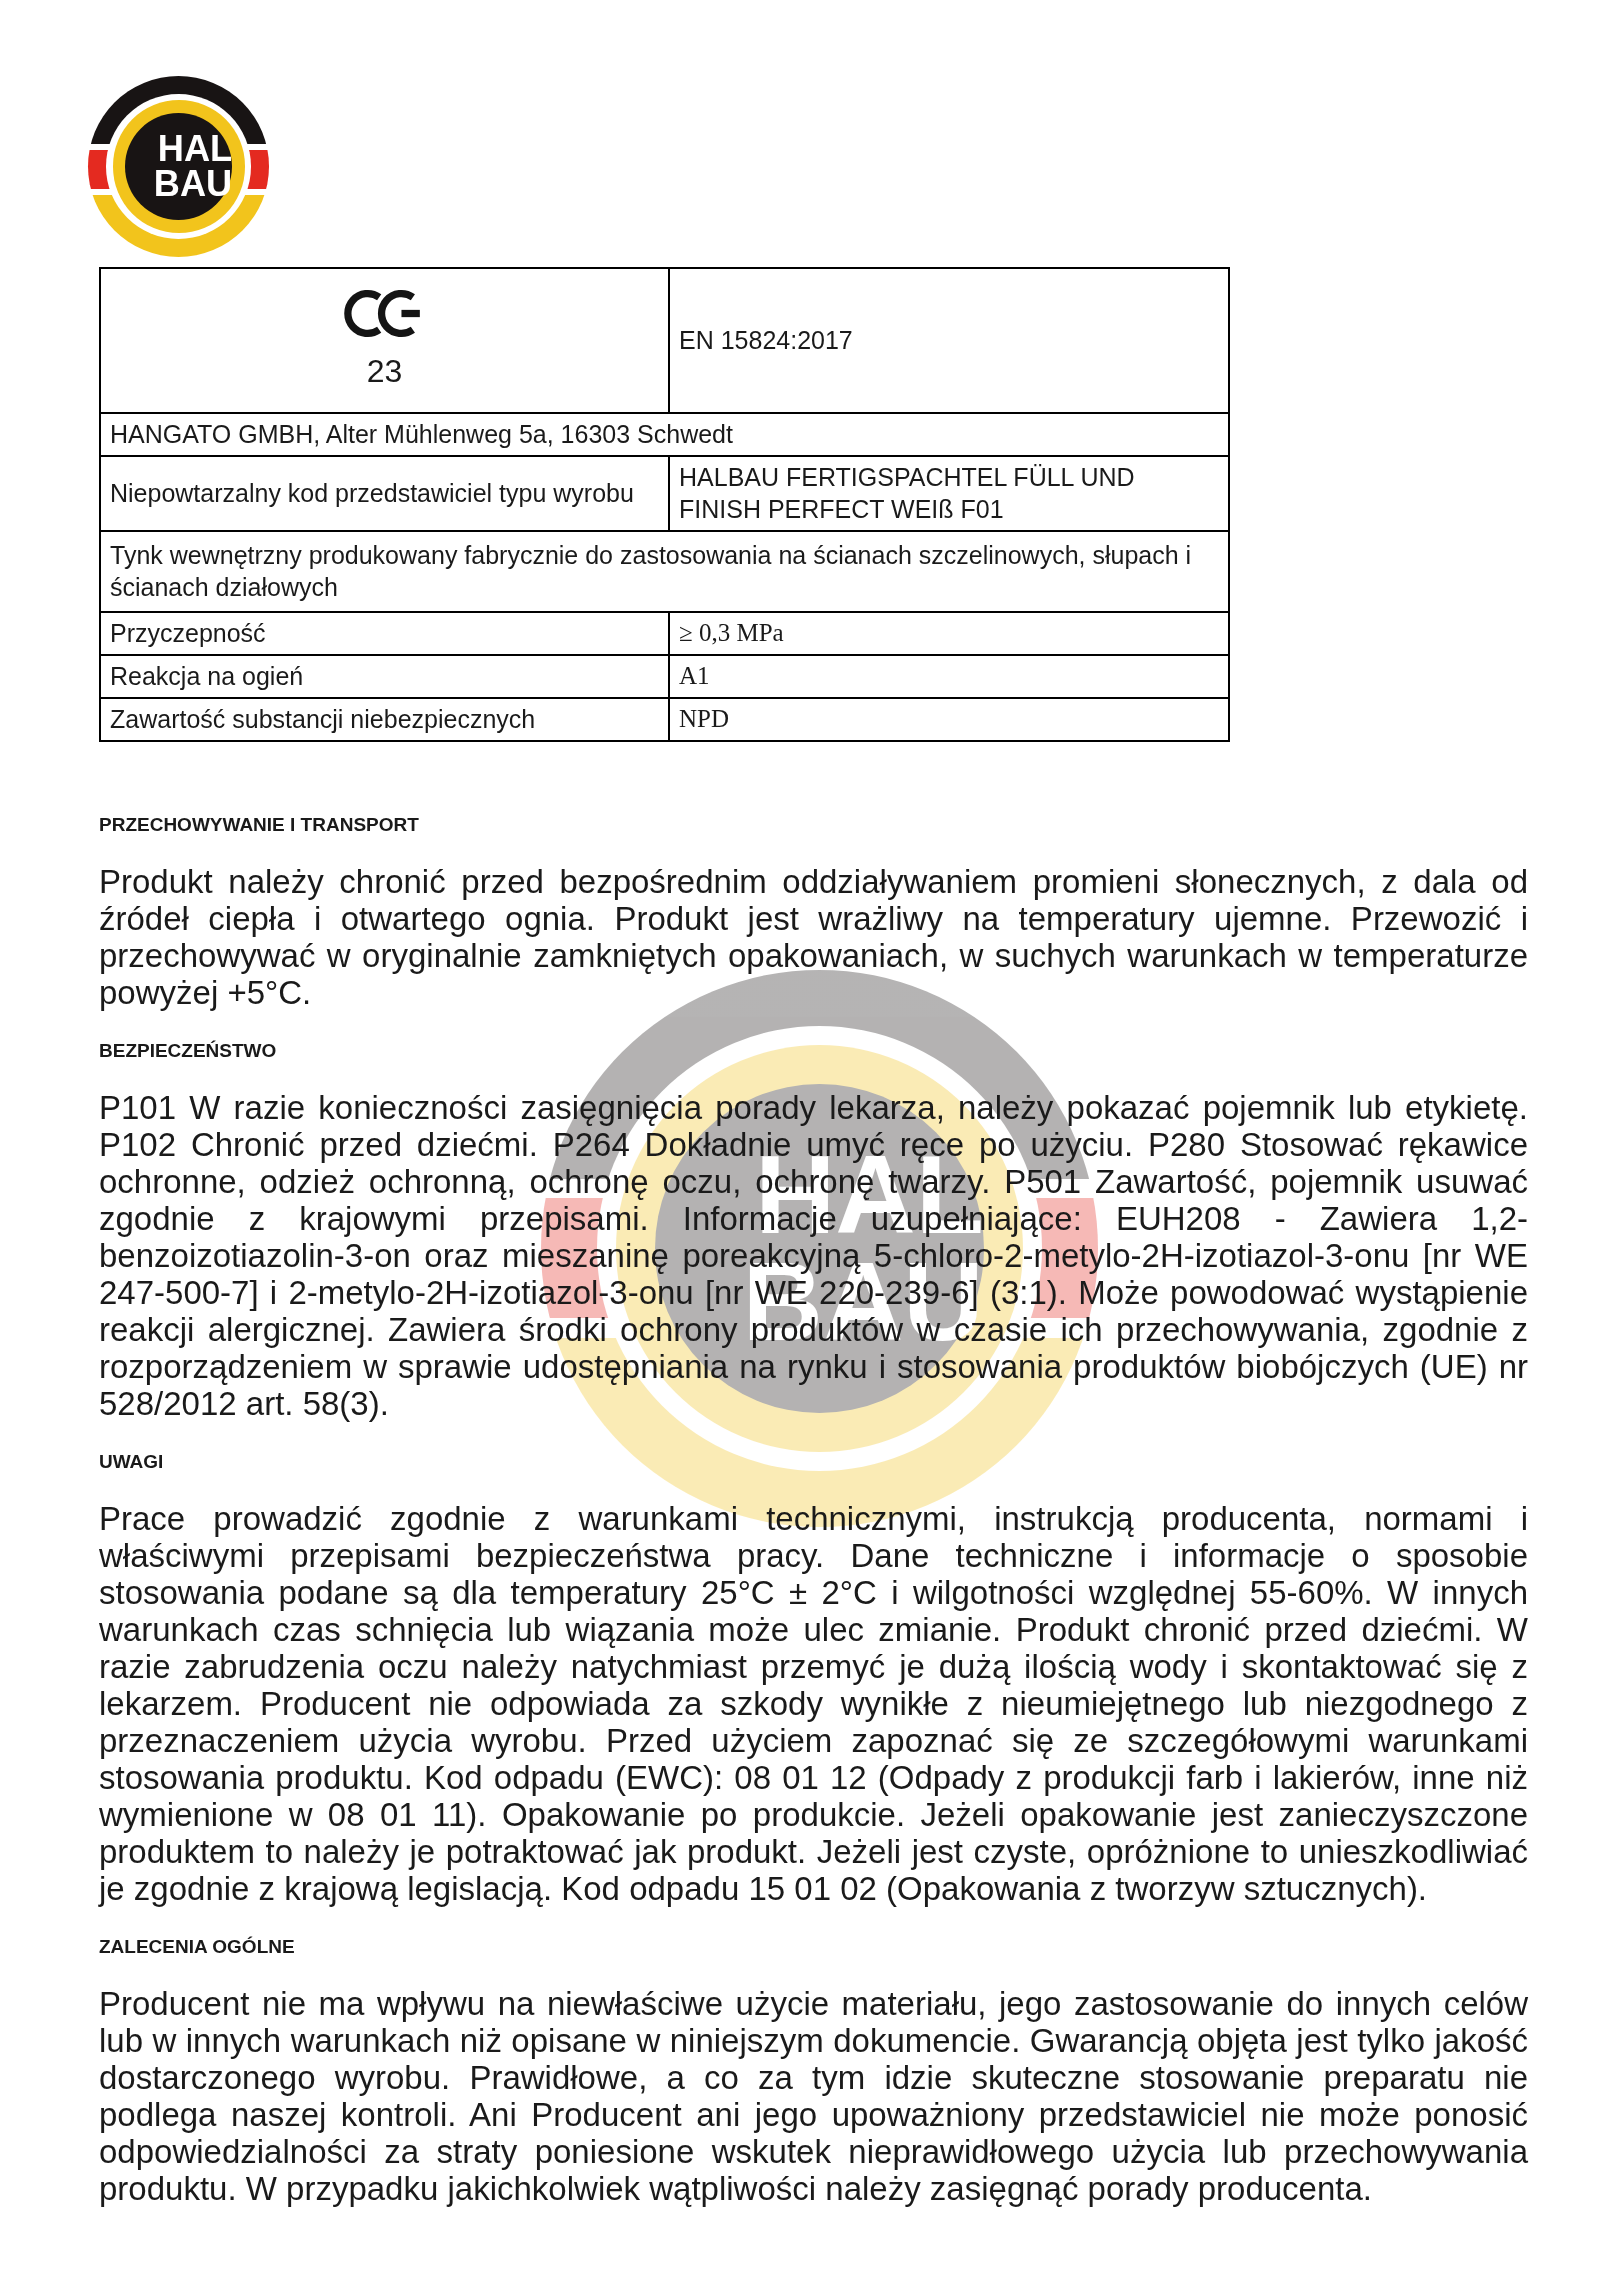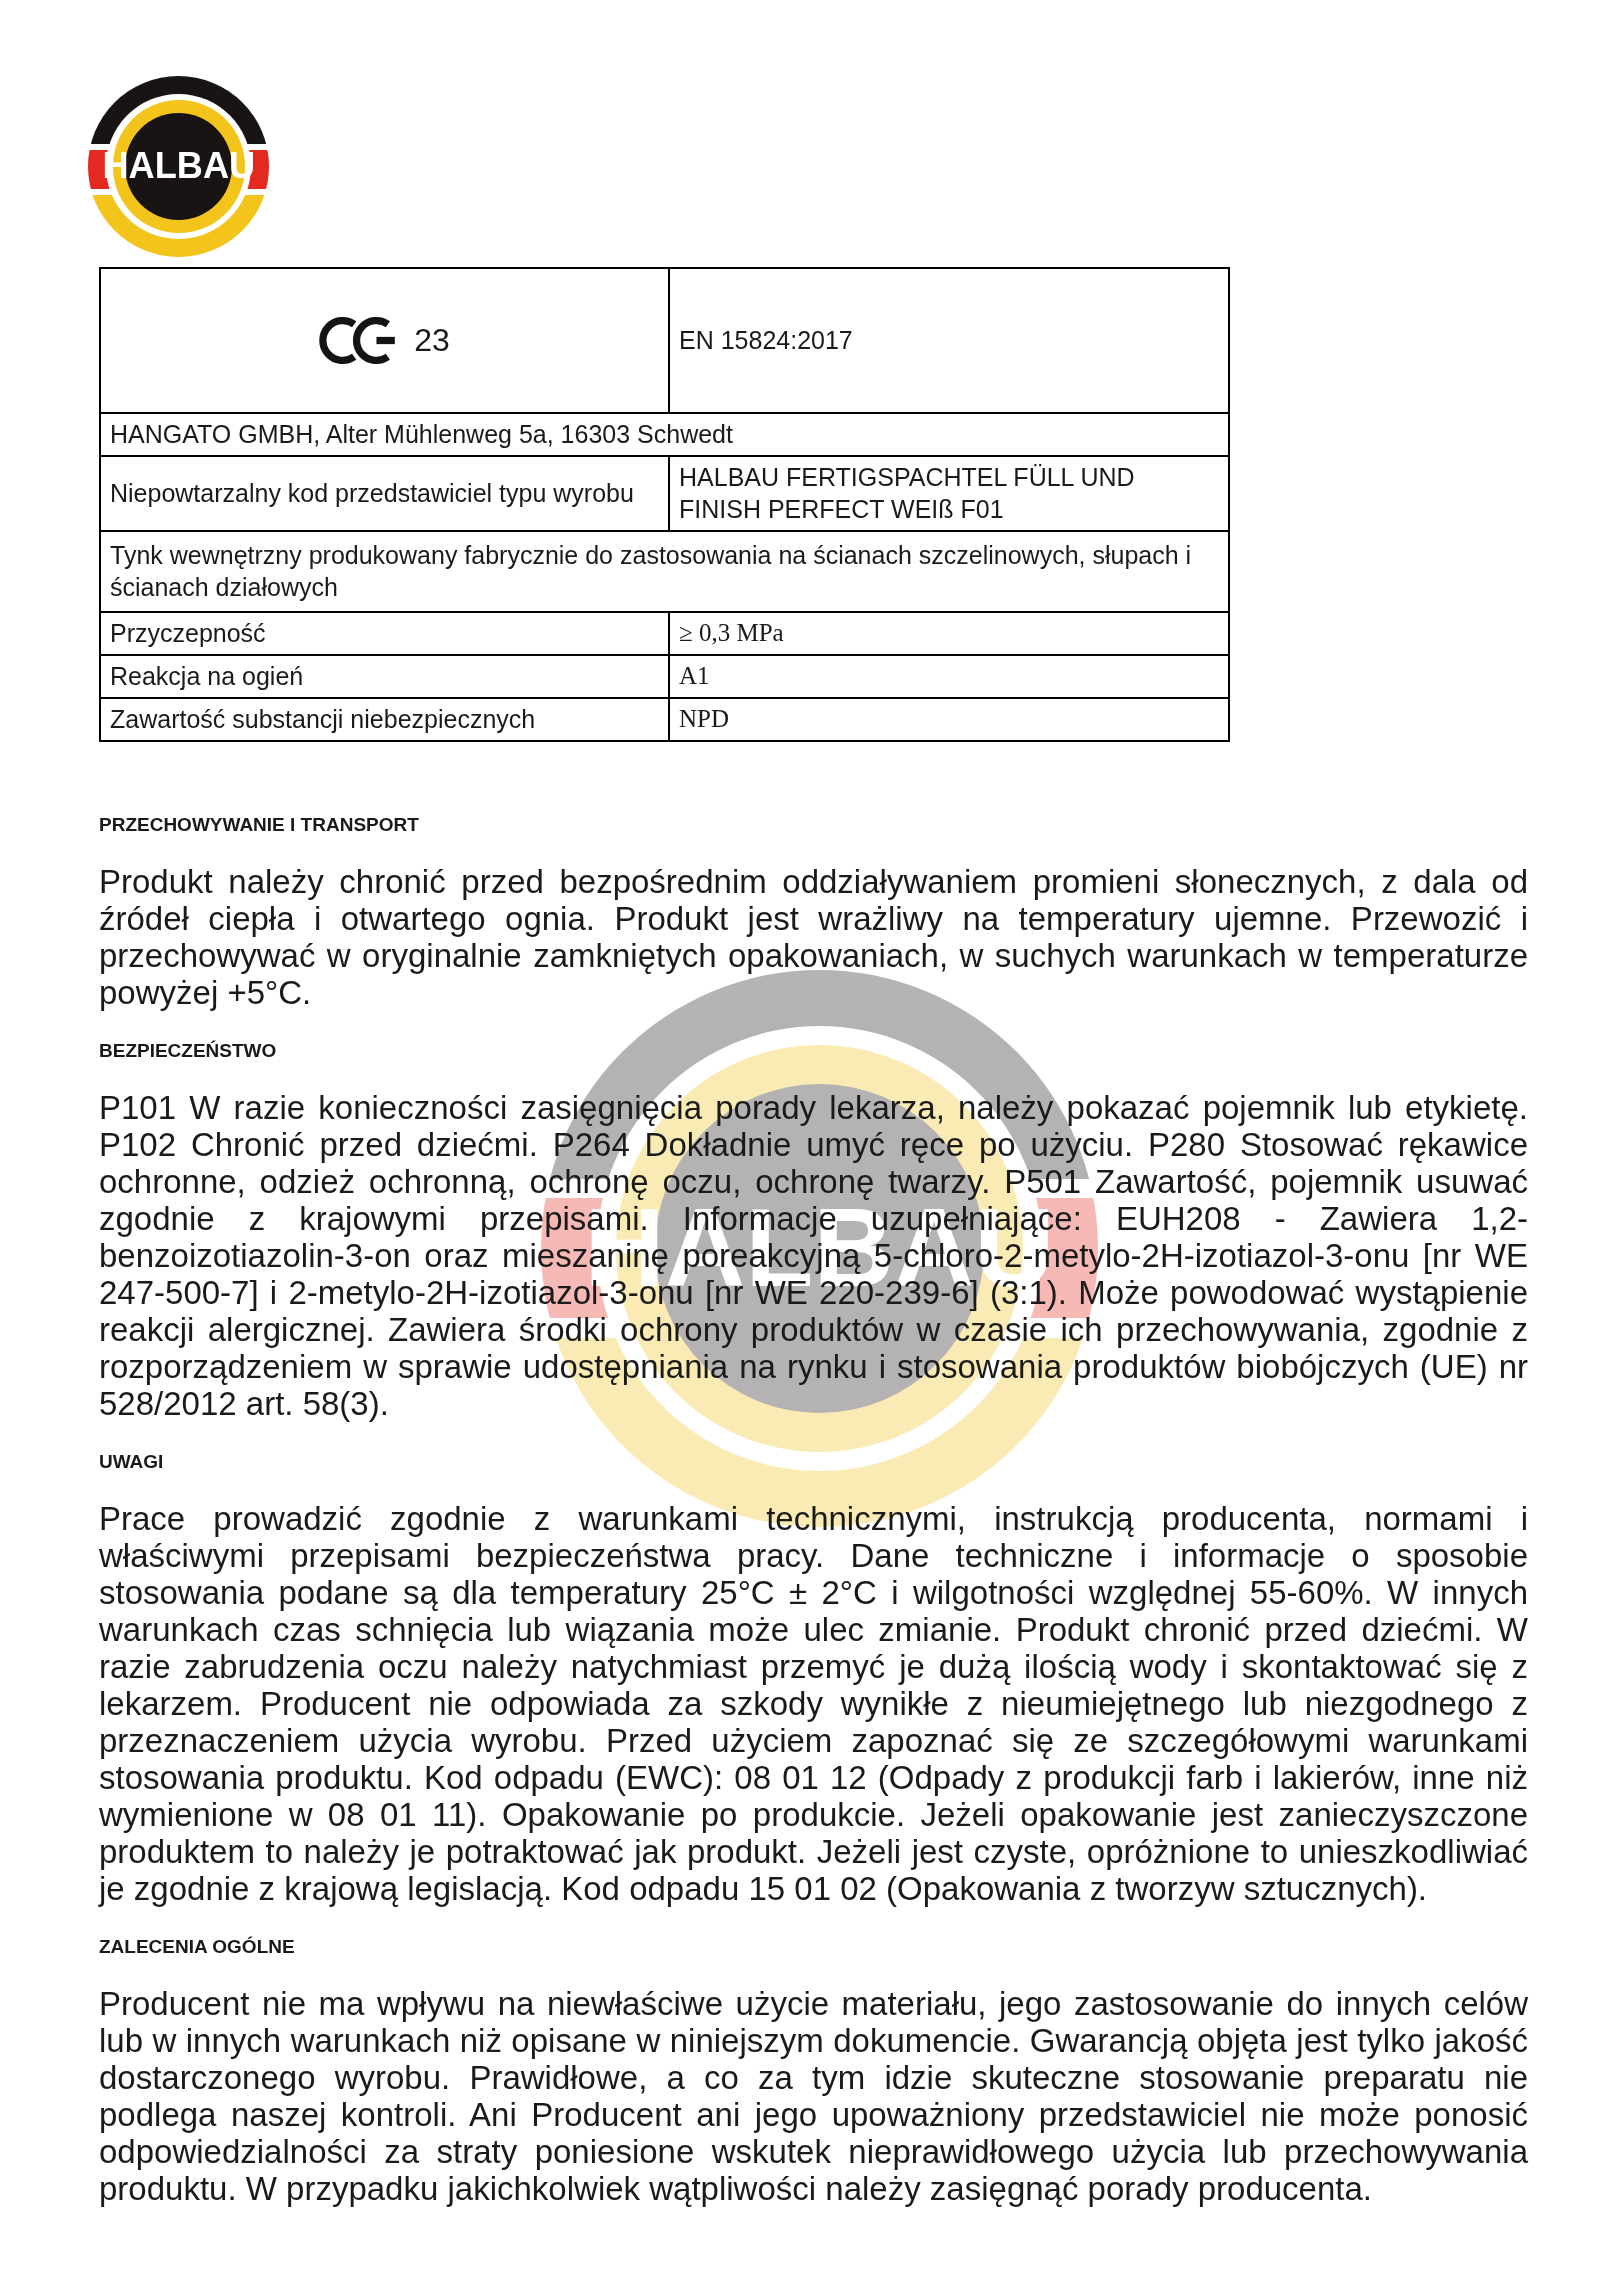--- a/index.html
+++ b/index.html
@@ -22,42 +22,42 @@
       #181414 0%, #181414 37.5%,
       #ffffff 37.5%, #ffffff 41%,
       #e42a20 41%, #e42a20 62.5%,
       #ffffff 62.5%, #ffffff 66%,
       #f2c41c 66%, #f2c41c 100%);
   }
   .hb-gap  { position: absolute; inset: 10%;   border-radius: 50%; background: #ffffff; }
   .hb-ring { position: absolute; inset: 13.5%; border-radius: 50%; background: #f2c41c; }
   .hb-disc {
     position: absolute; inset: 20.5%; border-radius: 50%; background: #181414;
-    display: flex; flex-direction: row; align-items: center; justify-content: center;
+    display: flex; flex-direction: column; align-items: flex-end; justify-content: center;
   }
   .hb-text {
     color: #ffffff; font-weight: bold; font-size: 0.2em; line-height: 0.96;
     letter-spacing: 0; text-align: center;
   }
   .logo-header { width: 181px; height: 181px; font-size: 181px; margin: 0 0 9.9px -10.7px; }
   .watermark {
     position: absolute; left: 541px; top: 970px;
     width: 557px; height: 557px; font-size: 557px;
     opacity: 0.32; z-index: 0; pointer-events: none;
   }
 
   
   table.ce-table { border-collapse: collapse; width: 1131px; table-layout: fixed; margin-bottom: 64px; }
   table.ce-table td {
     border: 2.7px solid #000000;
     font-size: 25px; line-height: 1.28;
     padding: 4.5px 9px; vertical-align: middle;
   }
   td.ce-cell { height: 134px; }
-  .ce-stack { display: flex; flex-direction: row; align-items: center; justify-content: center; gap: 13px; }
+  .ce-stack { display: flex; flex-direction: column; align-items: center; justify-content: center; gap: 13px; }
   .ce-mark { display: block; }
   .ce-num { font-size: 32px; }
   td.code-label { text-align: left; vertical-align: bottom; padding-left: 10.7px; padding-bottom: 7.2px; }
   td.prod-name { height: 61px; }
   td.use-cell { height: 70px; padding-left: 54px; padding-right: 54px; }
   tr.prop-row td { height: 30px; }
   td.val-cell { text-align: left; padding-left: 9px; font-family: Liberation Serif, serif; }
   td.decl-cell { height: 34px; }
 
   

